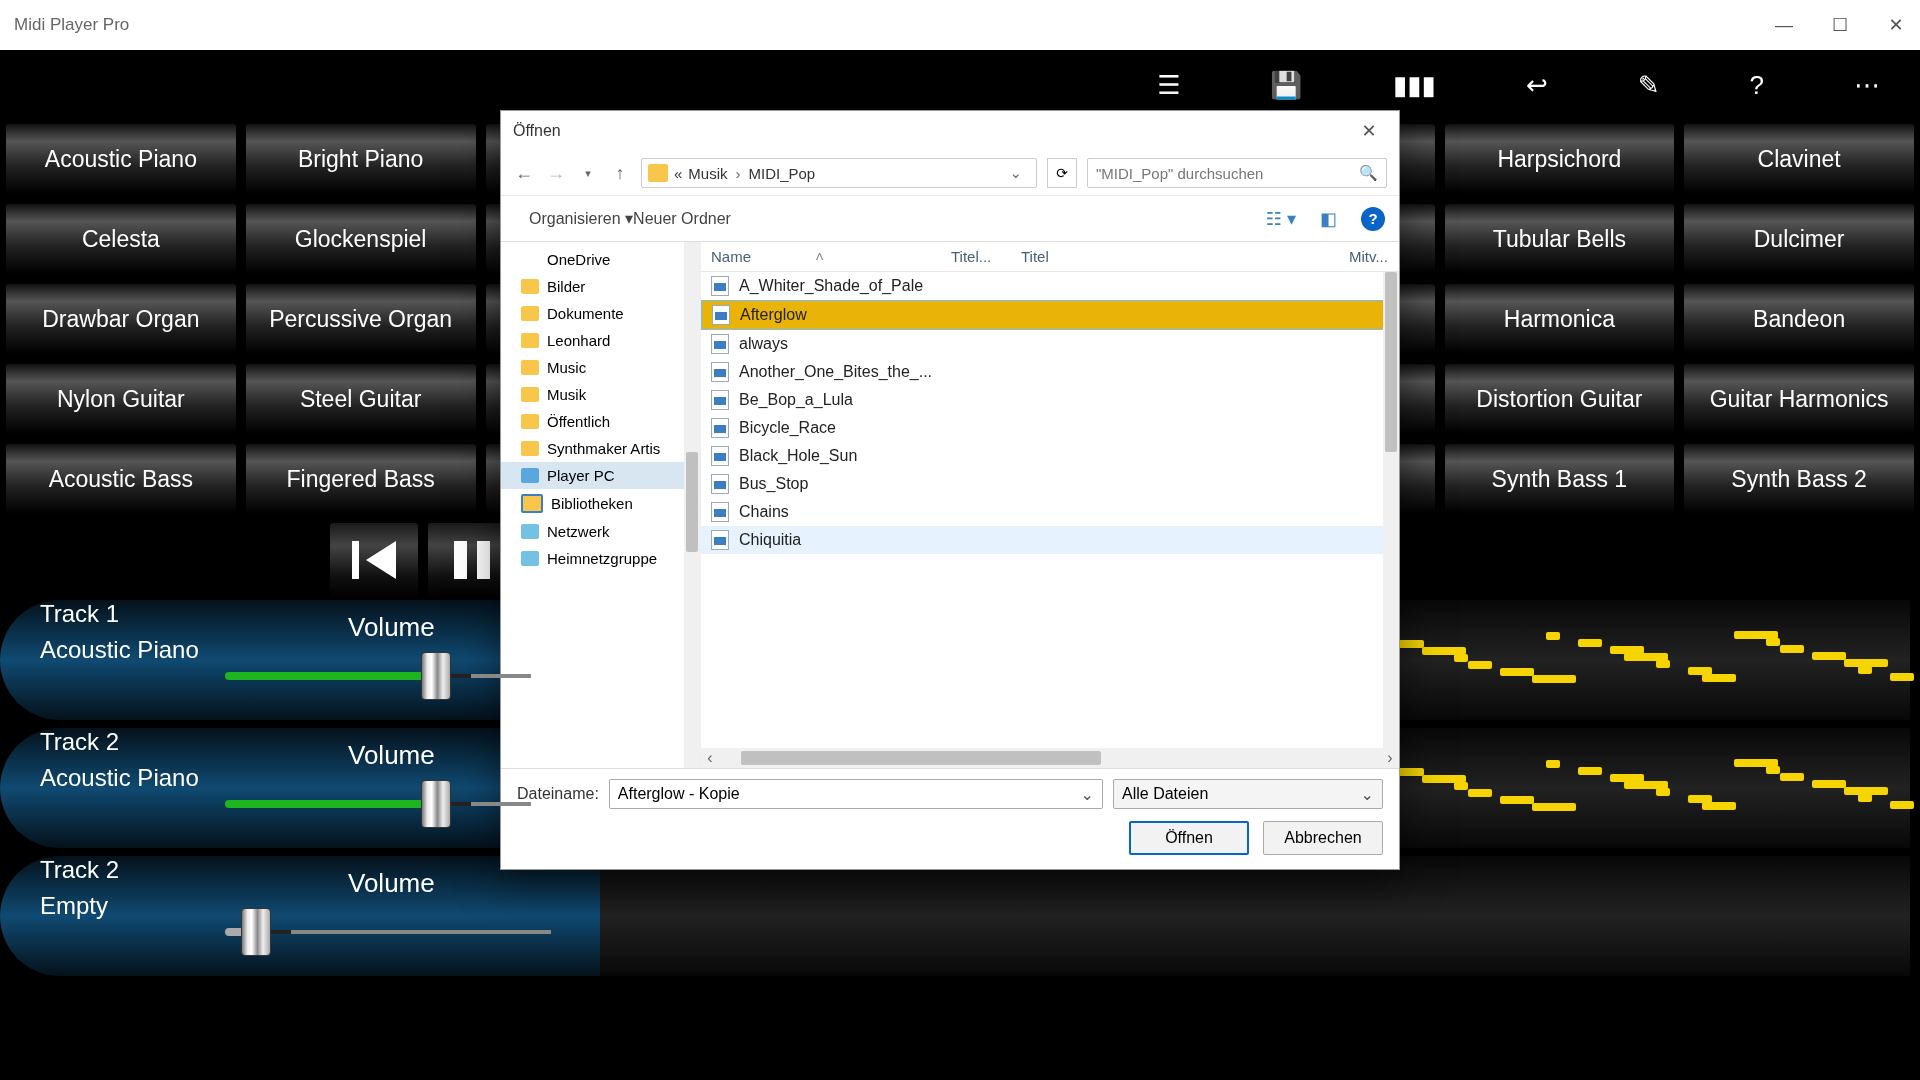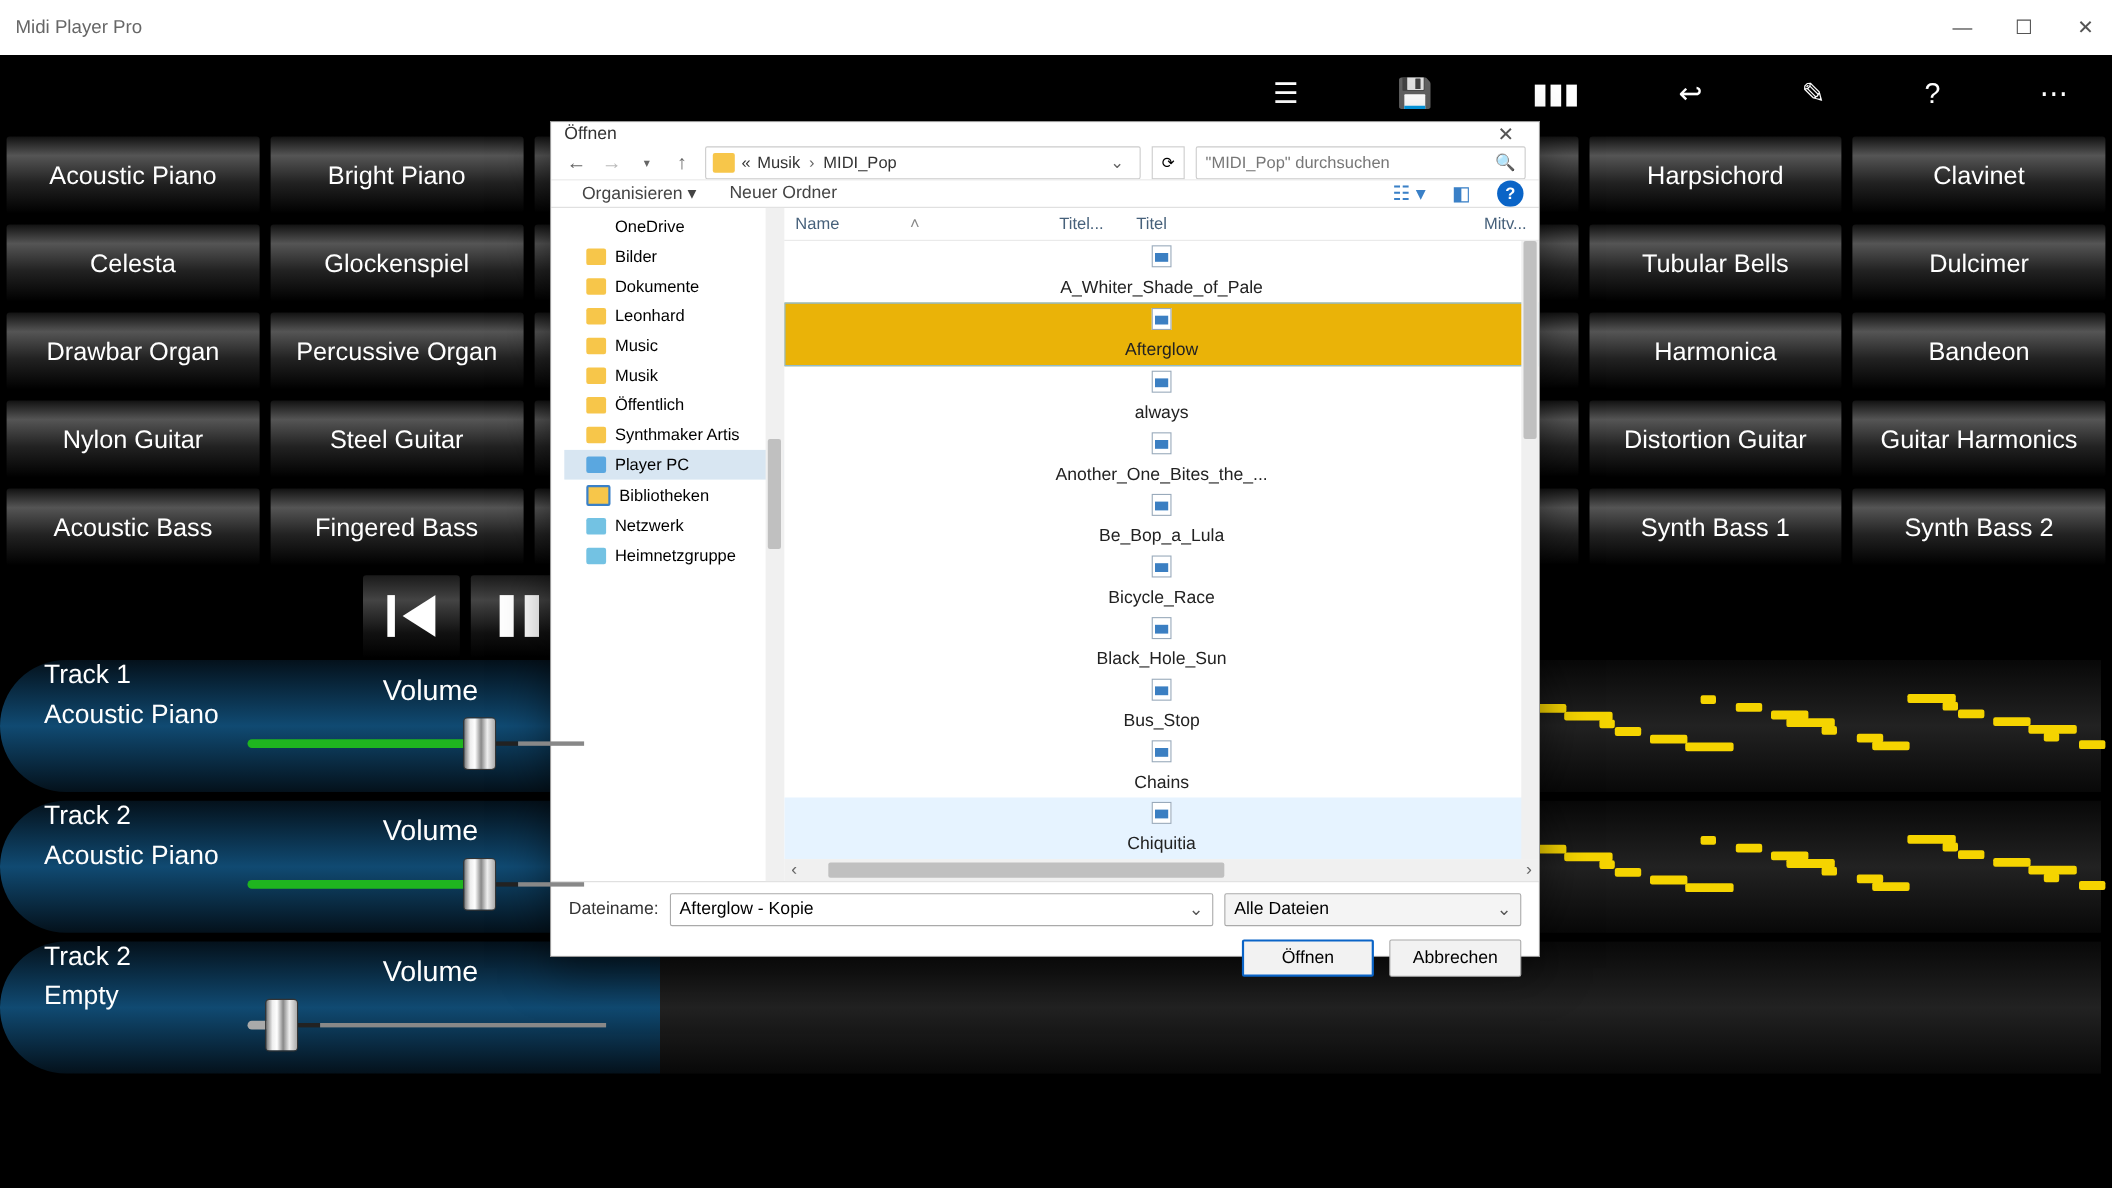--- a/index.html
+++ b/index.html
@@ -67,39 +67,39 @@
 .dlg-title { height: 40px; display:flex; align-items:center; padding: 0 12px; font-size: 16px; color:#333;}
 .dlg-title .close { margin-left:auto; font-size:18px; color:#555; width:36px; text-align:center;}
 .dlg-nav { height: 44px; display:flex; align-items:center; padding: 0 12px; gap:10px; }
 .dlg-nav .navbtn { width:22px; text-align:center; color:#666; font-size:18px;}
 .dlg-nav .crumb { flex:1; height:30px; border:1px solid #ccc; border-radius:2px; display:flex; align-items:center; padding:0 6px; font-size:15px; color:#333;}
 .dlg-nav .crumb .folder-ico { width:20px;height:18px; background:#f7c64a; border-radius:2px; margin-right:6px; display:inline-block;}
 .dlg-nav .crumb .chev-ico { margin:0 8px; color:#666; }
 .dlg-nav .refresh { width:30px; height:30px; border:1px solid #ccc; display:flex;align-items:center;justify-content:center; font-size:14px;}
 .dlg-nav .search { width:300px; height:30px; border:1px solid #ccc; border-radius:2px; display:flex; align-items:center; padding:0 8px; color:#777; font-size:15px;}
 .dlg-nav .search .mag { margin-left:auto; font-size:15px;}
-.dlg-tools { height: 46px; display:flex; align-items:center; padding: 0 14px 0 28px; font-size:16px; color:#444; gap: 30px; border-top:1px solid #e8e8e8;}
+.dlg-tools { height: 46px; display:flex; align-items:center; padding: 0 14px 0 28px; font-size:16px; color:#444; border-top:1px solid #e8e8e8;}
 .dlg-tools .sp { margin-left:auto; display:flex; align-items:center; gap:24px;}
 .dlg-tools .help-ico { width:24px;height:24px;border-radius:50%;background:#0a64c7;color:#fff;display:inline-flex;align-items:center;justify-content:center;font-size:15px;font-weight:bold;}
-.dlg-body { flex:1; display:flex; border-top:1px solid #ddd;padding-left:12px;}
+.dlg-body { flex:1; display:flex; border-top:1px solid #ddd;}
 .dlg-tree { width:200px; border-right:1px solid #eee; padding: 4px 0; font-size:15px; position:relative;}
 .tree-item { display:flex; align-items:center; gap:8px; padding: 5px 6px 5px 20px; }
 .tree-item.sel { background:#d8e6f2; }
 .fico { width:18px;height:15px; background:#f7c64a; border-radius:2px; display:inline-block; position:relative;}
 .fico.cloud { background:#fff;}
 .fico.pc { background:#5aa7e0;}
 .fico.net { background:#73c2e3;}
 .fico.lib { background:#f7c64a; border:2px solid #3a80c7; box-sizing:content-box;}
 .tree-scroll { position:absolute; right:0; top:0; bottom:0; width:16px; background:#f0f0f0;}
 .tree-scroll .thumb2 { position:absolute; left:2px; right:2px; top:210px; height:100px; background:#c0c0c0; border-radius:2px;}
 .dlg-list { flex:1; display:flex; flex-direction:column; position:relative;}
 .list-header { height:30px; display:flex; align-items:center; font-size:15px; color:#46607a; border-bottom:1px solid #e8e8e8;}
 .list-header div { padding: 0 10px; }
 .list-rows { flex:1; overflow:hidden; }
-.frow { display:flex; align-items:center; gap:10px; padding: 4px 10px; font-size:16px; color:#222;flex-direction:column;}
+.frow { display:flex; align-items:center; gap:10px; padding: 4px 10px; font-size:16px; color:#222;}
 .frow.sel { background:#eab308; border:1px solid #7abdff;}
 .frow.hov { background:#e6f3ff;}
 .mico { width:18px; height:20px; display:inline-block; background:#fff; border:1px solid #9ab; position:relative;}
 .mico::after { content:""; position:absolute; left:2px; right:2px; top:6px; height:8px; background:#3b7fc2;}
 .list-hscroll { height:20px; background:#f0f0f0; display:flex; align-items:center;}
 .list-hscroll .hbar { height:14px; width:360px; background:#c0c0c0; margin-left:22px; border-radius:2px;}
 .list-vscroll { position:absolute; right:0; top:30px; bottom:20px; width:16px; background:#f0f0f0;}
 .list-vscroll .vth { position:absolute; left:2px; right:2px; top:0; height:180px; background:#c0c0c0; border-radius:2px;}
 
 .dlg-bottom { padding: 10px 16px 14px 16px; border-top:1px solid #ddd;}

